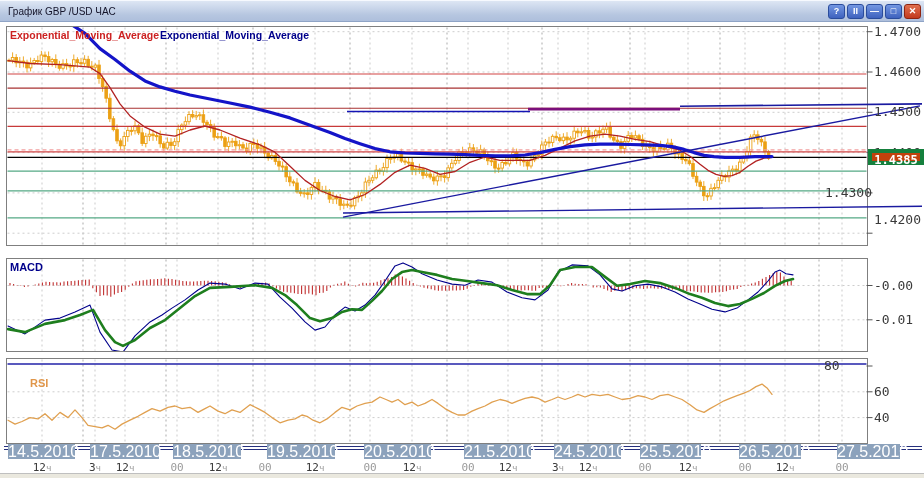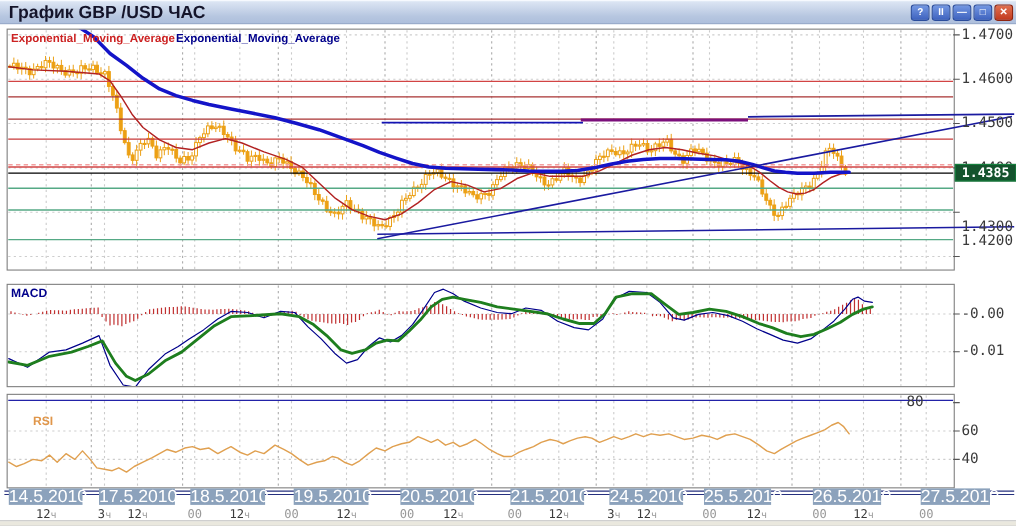--- a/index.html
+++ b/index.html
@@ -1,34 +1,34 @@
 <!DOCTYPE html>
 <html><head>
 <meta charset="utf-8">
 <style>
   html,body{margin:0;padding:0;background:#888;}
   .window{position:relative;width:924px;height:478px;background:#FFFFFF;overflow:hidden;
           font-family:"Liberation Sans",sans-serif;}
   .titlebar{position:absolute;left:0;top:0;width:924px;height:22px;z-index:30;
             background:linear-gradient(#dde6f4,#b6c6e0 70%,#aebfdc);
             border-top:1px solid #f6f9fe;border-bottom:1px solid #8fa4c6;box-sizing:border-box;}
-  .title{position:absolute;left:8px;top:0;line-height:21px;font-size:16px;font-weight:700;color:#14142a;}
+  .title{position:absolute;left:8px;top:0;line-height:21px;font-size:10px;font-weight:400;color:#14142a;}
   .btns{position:absolute;right:3px;top:3px;display:flex;gap:2px;}
   .wbtn{width:17px;height:15px;border:1px solid #2a4c9c;border-radius:3px;box-sizing:border-box;
         background:linear-gradient(#7397e2,#3e62be);color:#fff;font-size:9px;font-weight:bold;
         text-align:center;line-height:13px;cursor:default;}
   .wbtn.close{background:linear-gradient(#e07050,#c23a1e);border-color:#8e2410;}
   .stage{position:absolute;left:0;top:0;width:748px;height:478px;z-index:5;}
   svg{position:absolute;left:0;top:0;}
   .ylab{position:absolute;left:874px;width:50px;font-family:"DejaVu Sans Mono",monospace;
         font-size:13px;color:#3a3a3a;white-space:nowrap;z-index:8;}
   .legend{position:absolute;top:29px;font-size:10.5px;font-weight:bold;letter-spacing:0px;z-index:10;}
   .pane-label{position:absolute;left:10px;font-size:11px;font-weight:bold;z-index:10;}
-  .badge{position:absolute;left:868px;top:149px;width:56px;height:16px;background:#14532d;
-         border:1px solid #15803d;box-sizing:border-box;color:#fff;font-family:"DejaVu Sans Mono",monospace;
+  .badge{position:absolute;left:868px;top:149px;width:56px;height:16px;background:#c2410c;
+         border:4px solid #15803d;box-sizing:border-box;color:#fff;font-family:"DejaVu Sans Mono",monospace;
          font-size:12px;font-weight:bold;text-align:center;line-height:14px;z-index:12;}
   .datebox{position:absolute;top:444px;height:15px;background:#8CA2BC;color:#fff;
            font-size:16px;text-align:center;line-height:15px;z-index:12;}
   .tick{position:absolute;top:461px;height:12px;font-family:"DejaVu Sans Mono",monospace;
         font-size:11px;color:#3a3a3a;transform:translateX(-50%);white-space:nowrap;z-index:12;}
   .tick .h{font-size:9px;color:#9a9a9a;}
   .tick.muted{color:#9a9a9a;}
 </style>
 </head>
 <body>
@@ -855,21 +855,21 @@
     <span class="pane-label" id="macd-label" style="top: 261px; color: rgb(0, 0, 139);">MACD</span>
     <span class="pane-label" id="rsi-label" style="top: 377px; color: rgb(224, 150, 74); margin-left: 20px;">RSI</span>
 
     <div class="badge">1.4385</div>
 
     <div id="overlays">
         <div class="ylab" style="left: 874px; top: 23.7px;">1.4700</div>
         <div class="ylab" style="left: 874px; top: 64px;">1.4600</div>
         <div class="ylab" style="left: 874px; top: 104.3px;">1.4500</div>
         <div class="ylab" style="left: 874px; top: 144.6px;">1.4400</div>
-        <div class="ylab" style="left: 874px; top: 184.9px; margin-top: 14px;">1.4300</div>
+        <div class="ylab" style="left: 825px; top: 184.9px;">1.4300</div>
         <div class="ylab" style="left: 874px; top: 212px;">1.4200</div>
         <div class="ylab" style="left: 874px; top: 277.5px;">-0.00</div>
         <div class="ylab" style="left: 874px; top: 311.8px;">-0.01</div>
         <div class="ylab" style="left: 824px; top: 358px;">80</div>
         <div class="ylab" style="left: 874px; top: 383.8px;">60</div>
         <div class="ylab" style="left: 874px; top: 409.6px;">40</div>
         <div class="datebox" style="left: 8px; top: 444px; width: 67px;">14.5.2010</div>
         <div class="datebox" style="left: 90px; top: 444px; width: 69px;">17.5.2010</div>
         <div class="datebox" style="left: 173px; top: 444px; width: 68px;">18.5.2010</div>
         <div class="datebox" style="left: 267px; top: 444px; width: 68px;">19.5.2010</div>

